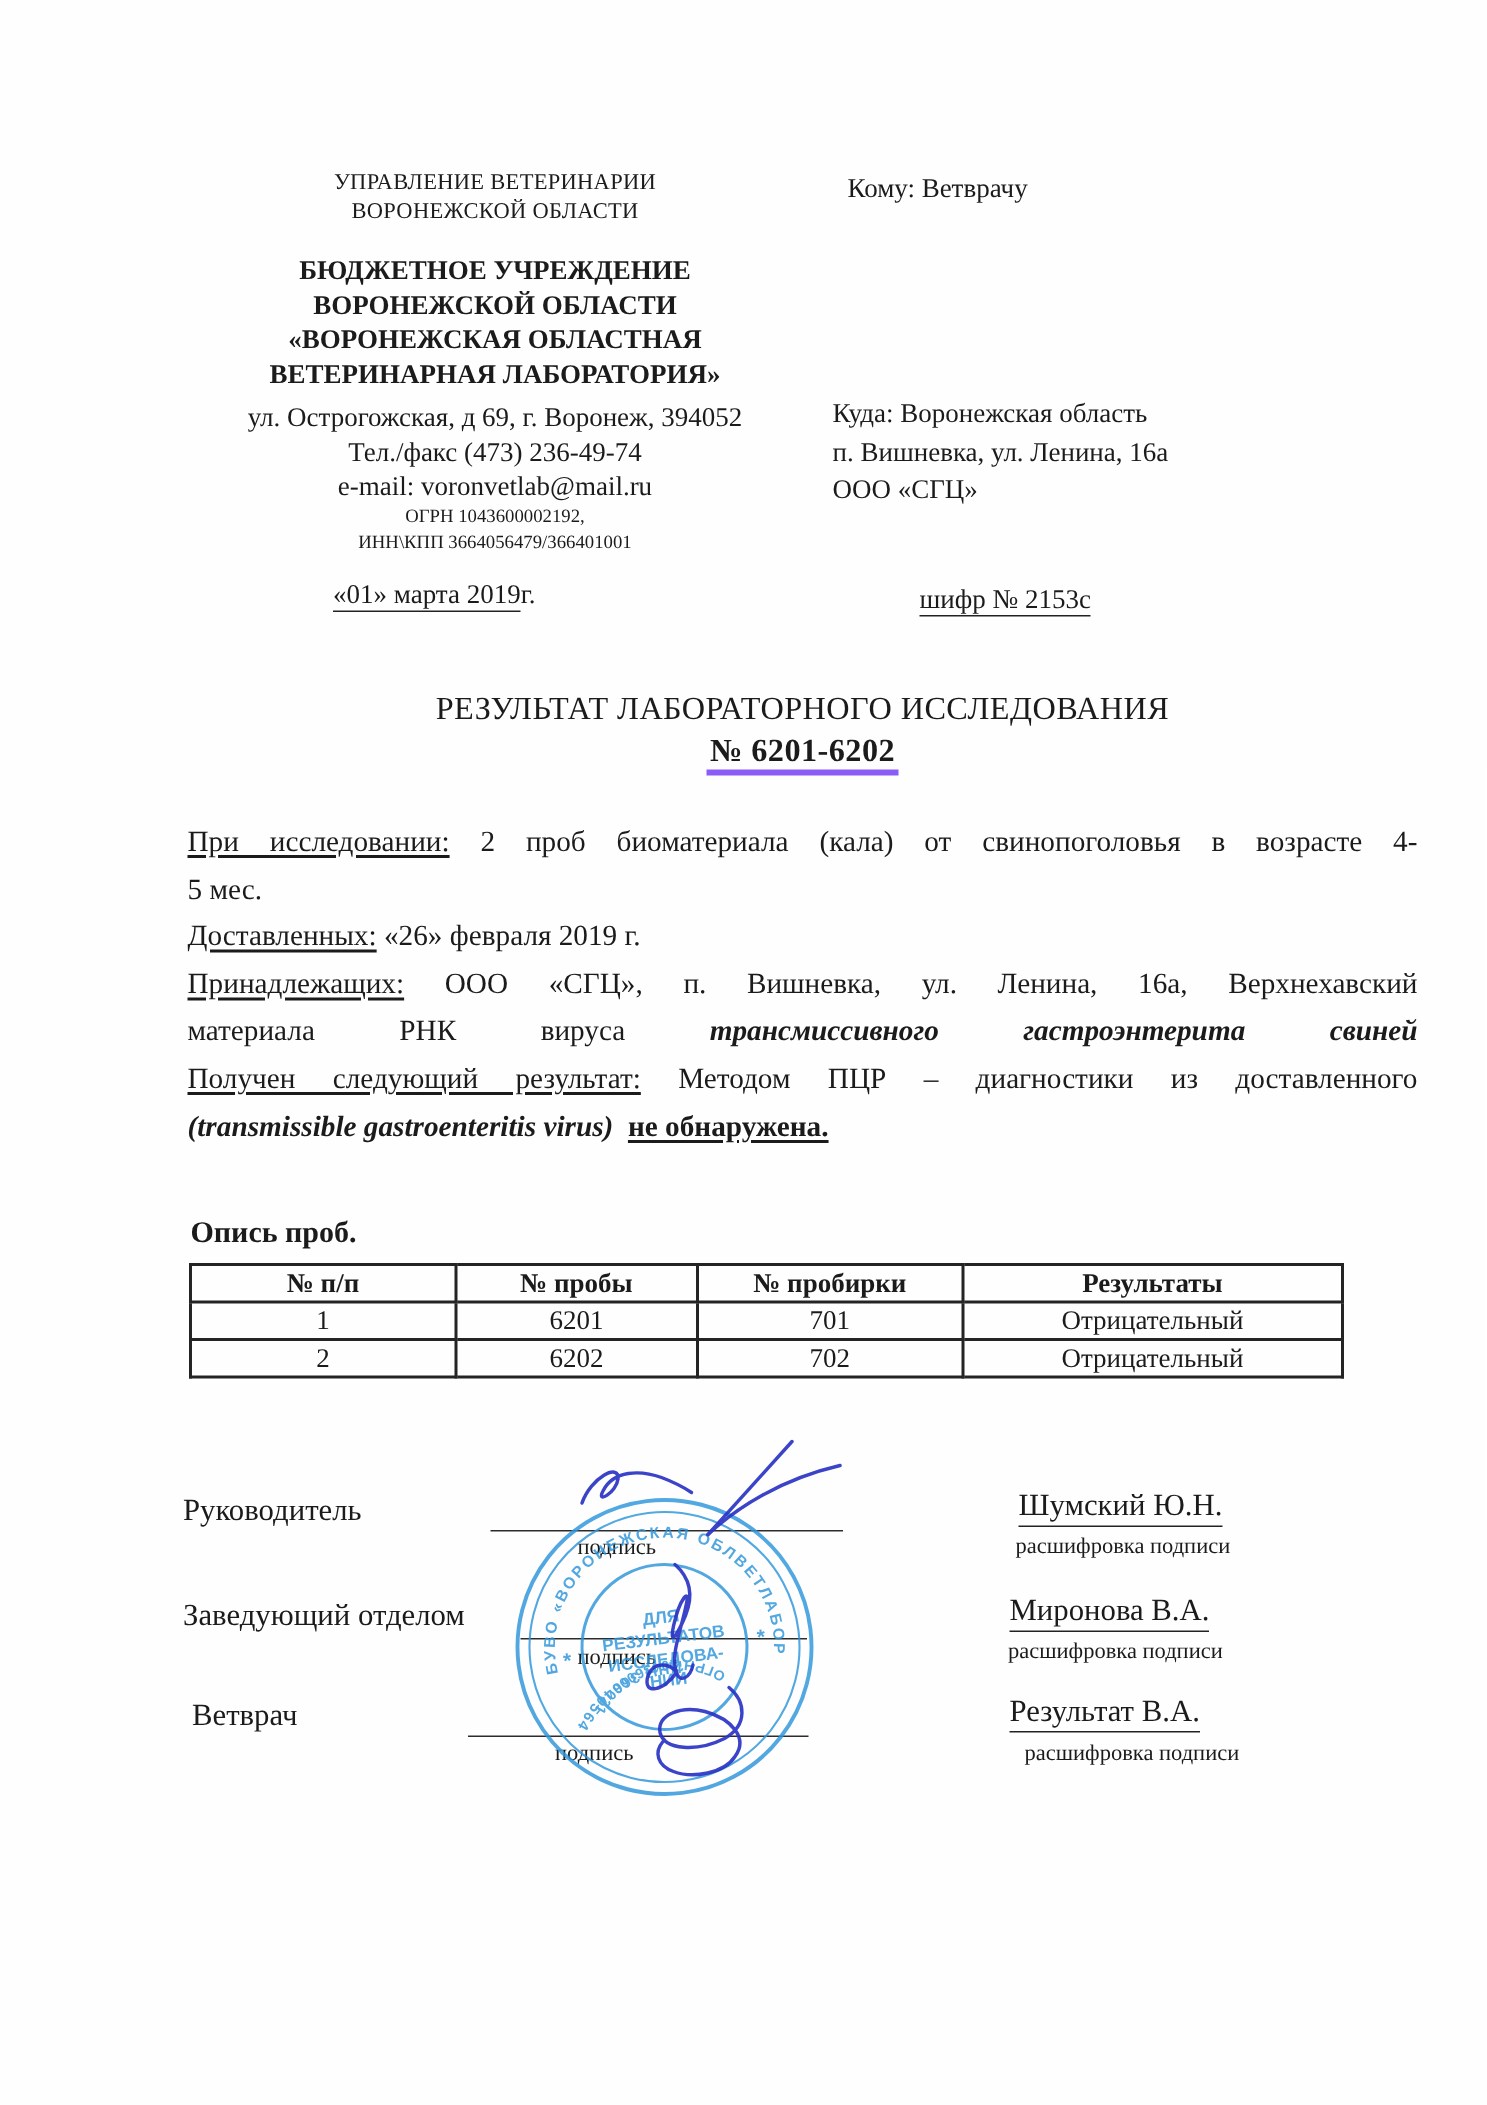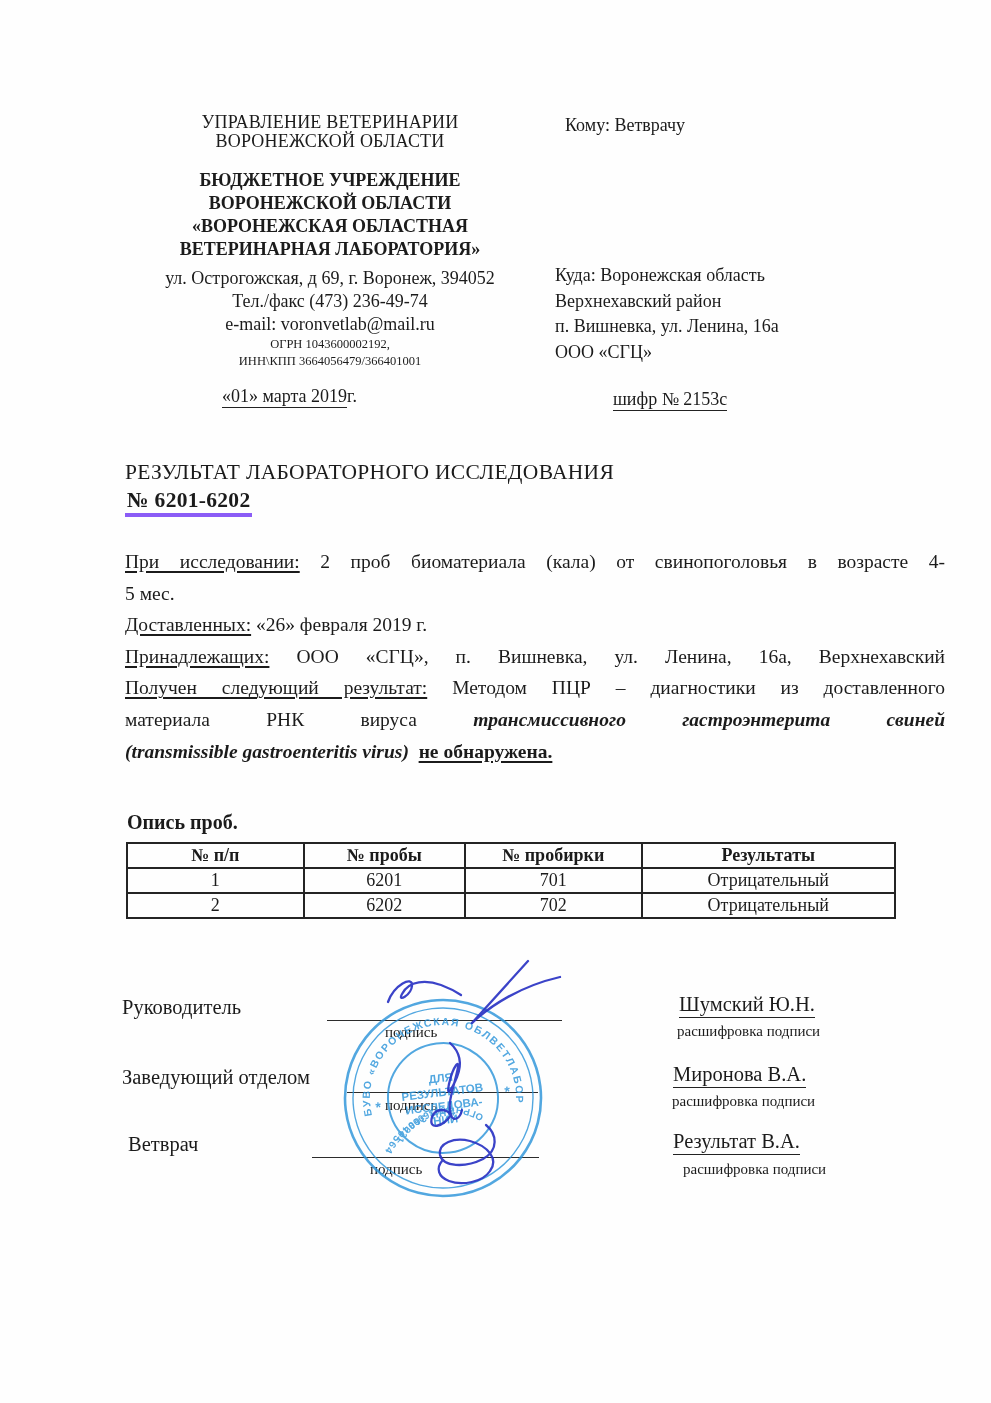--- a/index.html
+++ b/index.html
@@ -9,34 +9,34 @@
     width: 991px; height: 1403px;
     background: #fefefe;
     font-family: "Liberation Serif", serif;
     color: #1b1b1b;
     overflow: hidden;
   }
   .abs { position: absolute; }
 
   
   .hdr-left { left:100px; top:113px; width:460px; text-align:center; }
-  .authority { font-size:18px; line-height:19px; letter-spacing:.2px; }
+  .authority { font-size:15px; line-height:19px; letter-spacing:.2px; }
   .org { margin-top:18px; font-weight:bold; font-size:18px; line-height:23px; }
   .contacts { margin-top:6px; font-size:18px; line-height:23px; }
   .regnums { font-size:12.5px; line-height:16.5px; }
   .date-line { left:222px; top:386px; font-size:18px; }
   .uline { border-bottom:1.5px solid #222; padding-bottom:1px; }
 
   
   .to-line { left:565px; top:115px; font-size:18px; }
   .where-block { left:555px; top:263px; font-size:18px; line-height:25.5px; }
   .cipher-line { left:613px; top:389px; font-size:18px; }
 
   
-  .doc-title { left:125px; top:458px; width:820px; font-size:21.5px; line-height:28px; letter-spacing:.3px; }
+  .doc-title { left:125px; top:458px; width:820px; text-align:center; font-size:21.5px; line-height:28px; letter-spacing:.3px; }
   .doc-title .num { font-weight:bold; border-bottom:4px solid #8b5cf6; padding:0 2px 1px 2px; }
 
   
   .body-text { left:125px; top:546px; width:820px; font-size:19.5px; line-height:31.6px; }
   .jline { text-align:justify; text-align-last:justify; }
   .lead { text-decoration:underline; text-underline-offset:3px; text-decoration-thickness:1.5px; }
   .bi { font-weight:bold; font-style:italic; }
   .bu { font-weight:bold; text-decoration:underline; text-underline-offset:3px; text-decoration-thickness:2px; }
 
   
@@ -81,38 +81,37 @@
       <div class="regnums">ОГРН 1043600002192,</div>
       <div class="regnums">ИНН\КПП 3664056479/366401001</div>
     </div>
   </div>
 
   <div class="abs date-line"><span class="uline">«01» марта 2019</span><span>г.</span></div>
 
   <div class="abs to-line">Кому: Ветврачу</div>
   <div class="abs where-block">
     <div>Куда: Воронежская область</div>
-    <div>Верхнехавский район</div>
     <div>п. Вишневка, ул. Ленина, 16а</div>
     <div>ООО  «СГЦ»</div>
   </div>
   <div class="abs cipher-line"><span class="uline">шифр № 2153с</span></div>
 
   <div class="abs doc-title">
     <div>РЕЗУЛЬТАТ ЛАБОРАТОРНОГО ИССЛЕДОВАНИЯ</div>
     <div><span class="num">№ 6201-6202</span></div>
   </div>
 
   <div class="abs body-text">
     <div class="jline"><span class="lead">При исследовании:</span> <span>2 проб биоматериала (кала) от свинопоголовья в возрасте 4-</span></div>
     <div>5 мес.</div>
     <div><span class="lead">Доставленных:</span> <span>«26» февраля 2019 г.</span></div>
     <div class="jline"><span class="lead">Принадлежащих:</span> <span>ООО «СГЦ», п. Вишневка, ул. Ленина, 16а, Верхнехавский</span></div>
+    <div class="jline"><span>материала РНК вируса</span> <span class="bi">трансмиссивного гастроэнтерита свиней</span></div>
     <div class="jline"><span class="lead">Получен следующий результат:</span> <span>Методом ПЦР – диагностики из доставленного</span></div>
-    <div class="jline"><span>материала РНК вируса</span> <span class="bi">трансмиссивного гастроэнтерита свиней</span></div>
     <div><span class="bi">(transmissible gastroenteritis virus)</span>&nbsp; <span class="bu">не обнаружена.</span></div>
   </div>
 
   <div class="abs samples-caption">Опись проб.</div>
   <table class="samples">
     <colgroup>
         <col style="width:23%">
         <col style="width:21%">
         <col style="width:23%">
         <col style="width:33%">

